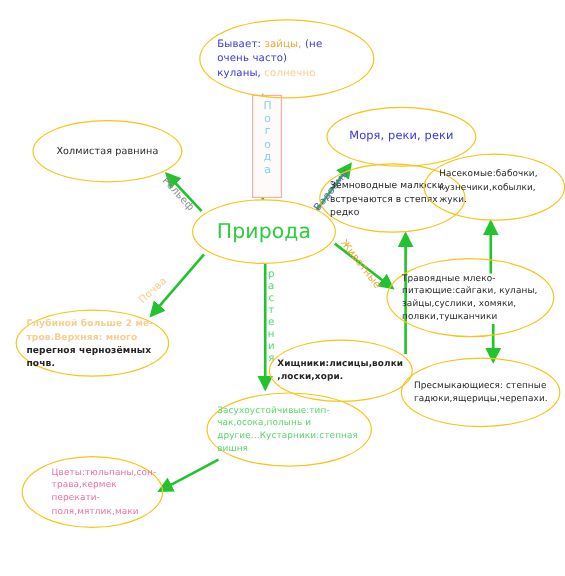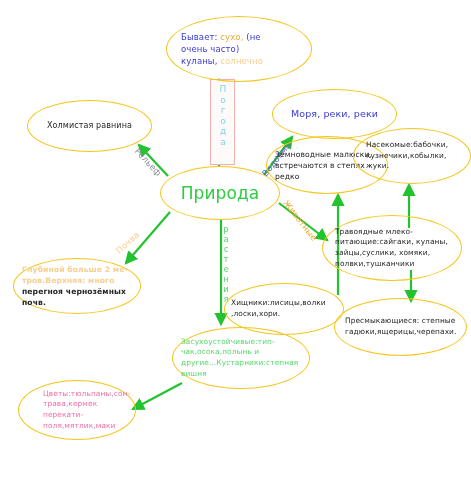--- a/index.html
+++ b/index.html
@@ -138,21 +138,21 @@
     <span>я</span>
   </div>
 
   <div class="edge-label t-gray" style="left:140px; top:146px; transform: rotate(47deg);">Рельеф</div>
   <div class="edge-label t-violet" style="left:260px; top:172px; transform: rotate(-52deg);">Водоёмы</div>
   <div class="edge-label t-tan" style="left:114px; top:248px; transform: rotate(-42deg);">Почва</div>
   <div class="edge-label t-orange" style="left:289px; top:198px; transform: rotate(52deg);">Животные</div>
 
   <div class="node" style="left:166px; top:16px; width:146px; height:66px;">
     <span class="node-text" style="font-size:8.5px; padding-left:14px;">
-      <span class="t-blue">Бывает: </span><span class="t-orange">сухо, </span><span class="t-blue">(не</span><br>
+      <span class="t-blue">Бывает: </span><span class="t-orange">зайцы, </span><span class="t-blue">(не</span><br>
       <span class="t-blue">очень часто)</span><br>
       <span class="t-blue">куланы, </span><span class="t-tan">солнечно</span>
     </span>
   </div>
 
   <div class="node" style="left:27px; top:100px; width:125px; height:52px;">
     <span class="node-text t-dark" style="font-size:8px; text-align:center;">Холмистая равнина</span>
   </div>
 
   <div class="node" style="left:272px; top:89px; width:125px; height:50px;">
@@ -169,21 +169,21 @@
 
   <div class="node" style="left:322px; top:215px; width:140px; height:66px;">
     <span class="node-text t-dark" style="font-size:7.4px; padding-left:12px;">Травоядные млеко-питающие:сайгаки, куланы, зайцы,суслики, хомяки, полвки,тушканчики</span>
   </div>
 
   <div class="node" style="left:334px; top:298px; width:133px; height:58px;">
     <span class="node-text t-dark" style="font-size:7.4px; padding-left:10px;">Пресмыкающиеся: степные гадюки,ящерицы,черепахи.</span>
   </div>
 
   <div class="node" style="left:224px; top:283px; width:120px; height:52px;">
-    <span class="node-text t-dark" style="font-size:7.4px; padding-left:6px;">Хищники:лисицы,волки ,лоски,хори.</span>
+    <span class="node-text t-dark" style="font-size:7.4px; padding-left:6px;font-weight:bold;">Хищники:лисицы,волки ,лоски,хори.</span>
   </div>
 
   <div class="node" style="left:13px; top:258px; width:128px; height:56px;font-weight:bold;">
     <span class="node-text" style="font-size:7.6px; padding-left:8px;">
       <span class="t-tan">Глубиной больше 2 ме-</span><br>
       <span class="t-tan">тров.Верхняя: много</span><br>
       <span class="t-dark">перегноя чернозёмных</span><br>
       <span class="t-dark">почв.</span>
     </span>
   </div>

